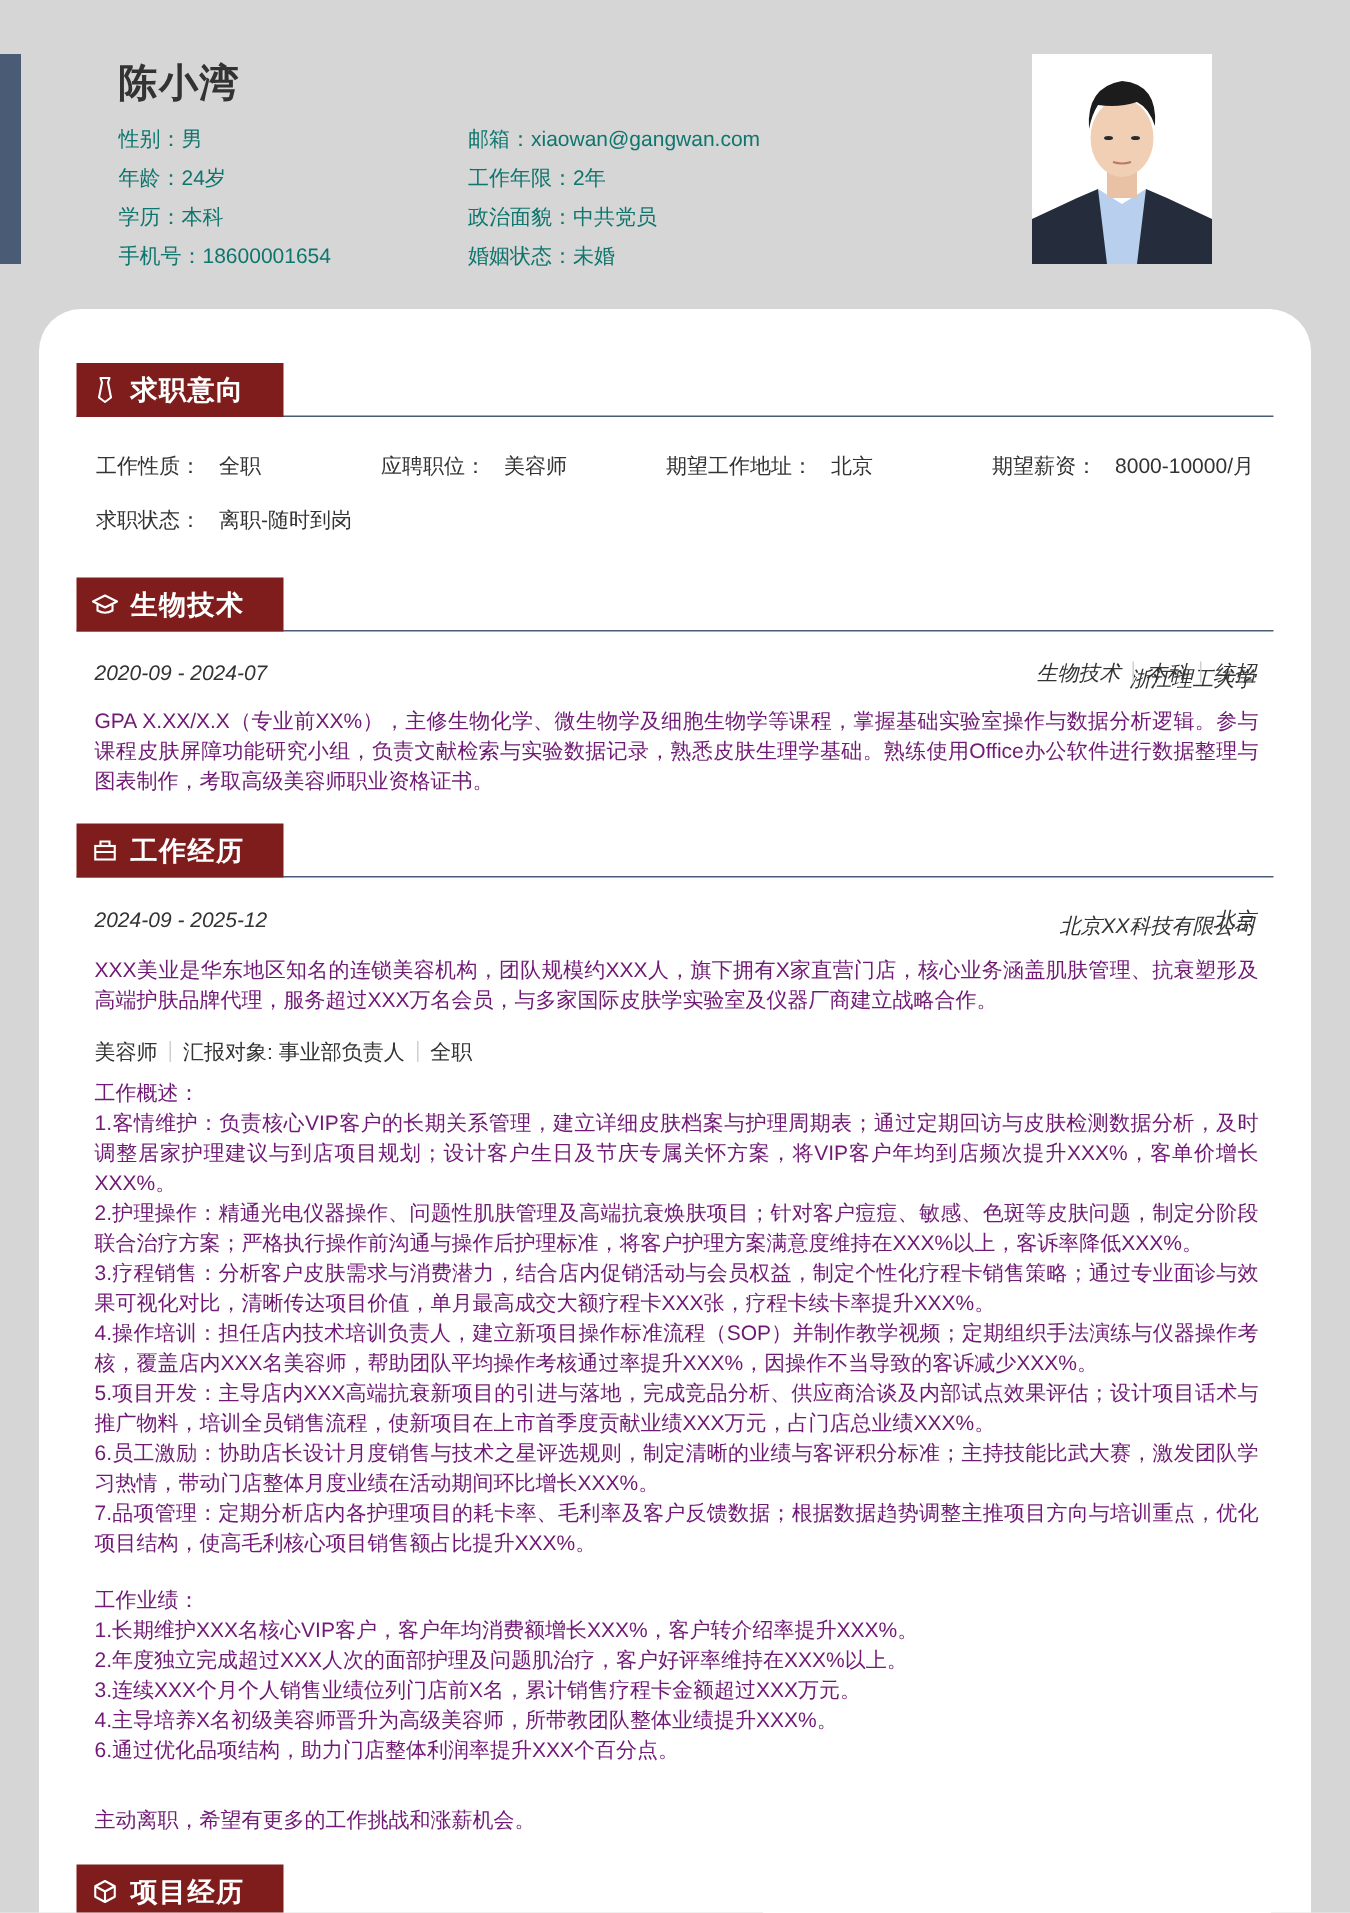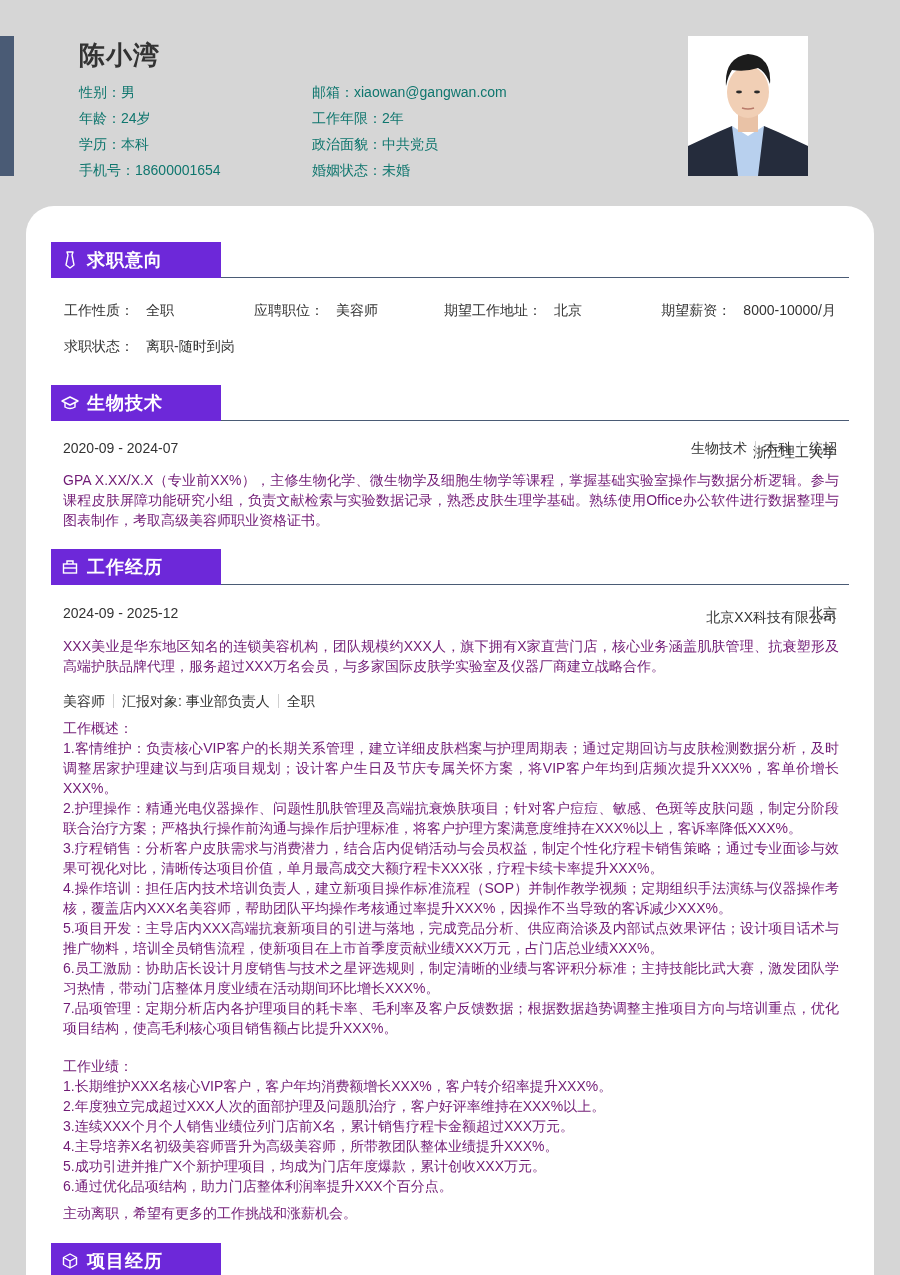--- a/index.html
+++ b/index.html
@@ -46,34 +46,35 @@
       background: #ffffff;
       border-radius: 28px 28px 0 0;
     }
 
     .section-head {
       position: absolute; left: 25px; width: 798px; height: 36px;
       border-bottom: 1.5px solid #4a5b75;
     }
     .section-tab {
       position: absolute; left: 0; top: 0;
-      width: 170px; height: 36px;
-      background: #6d28d9;
+      width: 138px; height: 36px;
+      background: #7f1d1d;
       color: #ffffff;
       display: flex; align-items: center;
       padding-left: 10px;
     }
     .section-tab .icon { width: 18px; height: 18px; margin-right: 8px; display: flex; align-items: center; justify-content: center; }
     .section-tab .title { font-size: 18px; font-weight: bold; letter-spacing: 1px; }
     .intent-item { position: absolute; white-space: nowrap; }
     .intent-item .k { margin-right: 12px; }
 
     .meta-row {
       position: absolute; left: 37px; width: 774px; height: 20px;
       font-size: 14px;
+      font-style: italic;
     }
     .meta-row .left { position: absolute; left: 0; top: 0; }
     .meta-row .center { position: absolute; left: 0; right: 0; top: 4px; text-align: right; }
     .meta-row .right { position: absolute; right: 0; top: 0; }
     .sep { display: inline-block; width: 1px; height: 14px; background: #cfcfcf; margin: 0 8px; vertical-align: -2px; }
 
     .para {
       position: absolute; left: 37px; width: 776px;
       font-size: 14px; line-height: 20px; color: #701a75;
       text-align: justify;
@@ -202,21 +203,20 @@
       <p>6.员工激励：协助店长设计月度销售与技术之星评选规则，制定清晰的业绩与客评积分标准；主持技能比武大赛，激发团队学习热情，带动门店整体月度业绩在活动期间环比增长XXX%。</p>
       <p>7.品项管理：定期分析店内各护理项目的耗卡率、毛利率及客户反馈数据；根据数据趋势调整主推项目方向与培训重点，优化项目结构，使高毛利核心项目销售额占比提升XXX%。</p>
     </div>
 
     <div class="para" style="top:850px;">
       <p>工作业绩：</p>
       <p>1.长期维护XXX名核心VIP客户，客户年均消费额增长XXX%，客户转介绍率提升XXX%。</p>
       <p>2.年度独立完成超过XXX人次的面部护理及问题肌治疗，客户好评率维持在XXX%以上。</p>
       <p>3.连续XXX个月个人销售业绩位列门店前X名，累计销售疗程卡金额超过XXX万元。</p>
       <p>4.主导培养X名初级美容师晋升为高级美容师，所带教团队整体业绩提升XXX%。</p>
-      <p>5.成功引进并推广X个新护理项目，均成为门店年度爆款，累计创收XXX万元。</p>
       <p>6.通过优化品项结构，助力门店整体利润率提升XXX个百分点。</p>
     </div>
 
     <div class="para" style="top:997px;">主动离职，希望有更多的工作挑战和涨薪机会。</div>
 
     <div class="section-head" style="top:1037px; border-bottom:none;">
       <div class="section-tab">
         <span class="icon">
           <svg width="16" height="16" viewBox="0 0 16 16">
               <path d="M8 1 L14.5 4.5 V11.5 L8 15 L1.5 11.5 V4.5 Z" fill="none" stroke="#fff" stroke-width="1.4" stroke-linejoin="round"></path>

